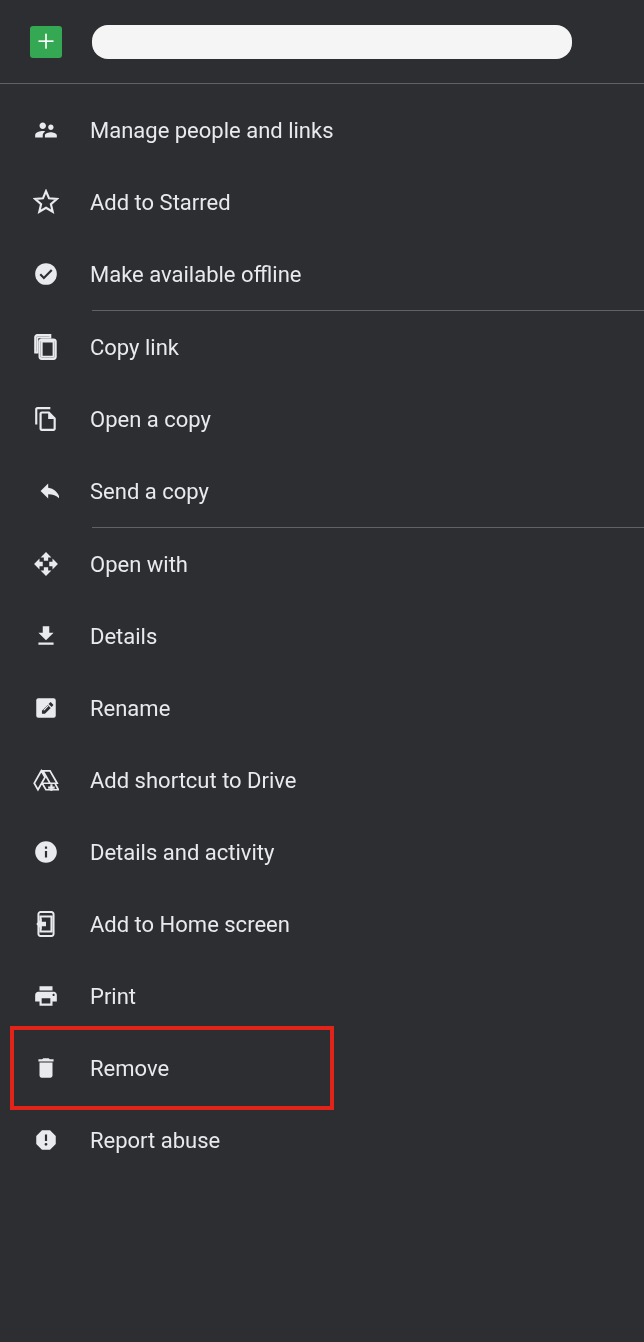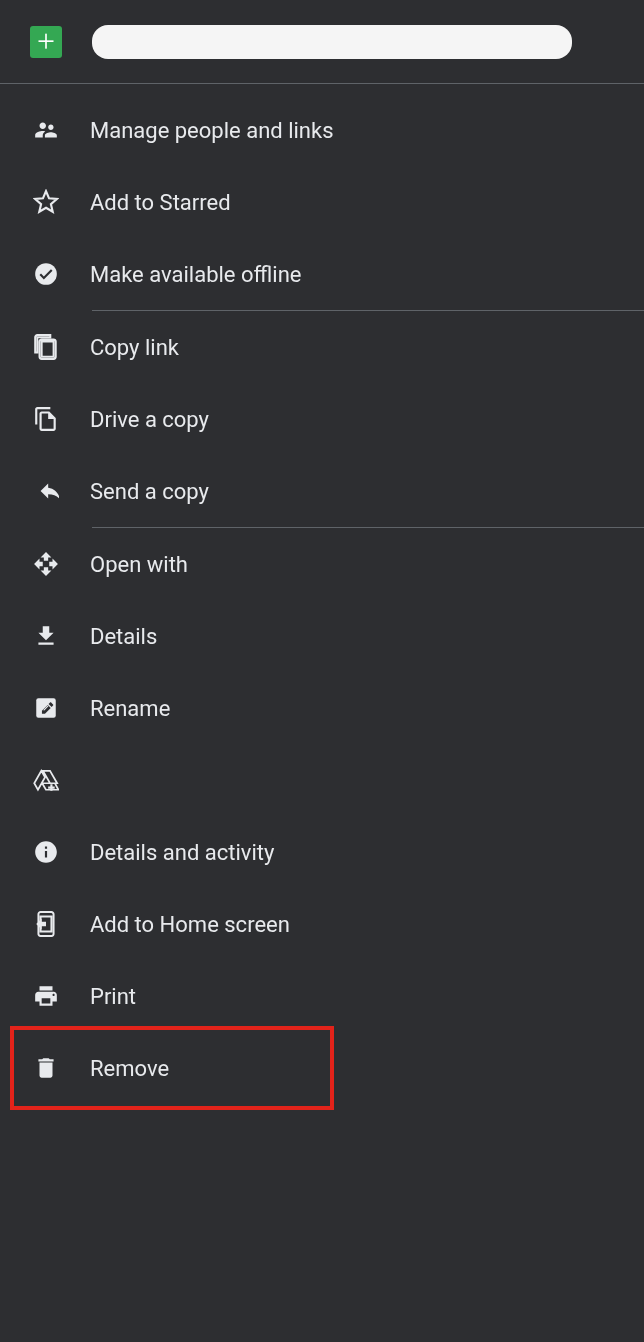--- a/index.html
+++ b/index.html
@@ -146,21 +146,21 @@
     </span>
     <span class="menu-item-label">Copy link</span>
   </div>
 
   <div class="menu-item">
     <span class="menu-item-icon">
       <svg viewBox="0 0 24 24">
           <path d="M16 1H4c-1.1 0-2 .9-2 2v14h2V3h12V1zm-1 4H8c-1.1 0-2 .9-2 2v14c0 1.1.9 2 2 2h11c1.1 0 2-.9 2-2V11l-6-6zm-7 16V7h6v5h5v9H8z"></path>
         </svg>
     </span>
-    <span class="menu-item-label">Drive a copy</span>
+    <span class="menu-item-label">Open a copy</span>
   </div>
 
   <div class="menu-item">
     <span class="menu-item-icon">
       <svg viewBox="0 0 24 24">
           <path d="M10 9V5l7 7-7 7v-4.1c-5 0-8.5 1.6-11 5.1 1-5 4-10 11-11z" transform="scale(-1,1) translate(-24,0)"></path>
         </svg>
     </span>
     <span class="menu-item-label">Send a copy</span>
   </div>
@@ -195,20 +195,21 @@
     <span class="menu-item-label">Rename</span>
   </div>
 
   <div class="menu-item">
     <span class="menu-item-icon">
       <svg viewBox="0 0 24 24">
           <path d="M7.71 3.5L1.15 15l3.42 5.99 6.56-11.49L7.71 3.5zm12.58 11.5H8.5l3.43 6h11.5l-3.14-6zM9.14 3.5l6.57 11.5h6.57L15.71 3.5H9.14z" fill="none" stroke="#e8eaed" stroke-width="1.6"></path>
           <path d="M18 18h2v2h-2v2h-2v-2h-2v-2h2v-2h2z" fill="#e8eaed"></path>
         </svg>
     </span>
+    <span class="menu-item-label">Add shortcut to Drive</span>
   </div>
 
 
   <div class="menu-item">
     <span class="menu-item-icon">
       <svg viewBox="0 0 24 24">
           <path d="M12 2C6.48 2 2 6.48 2 12s4.48 10 10 10 10-4.48 10-10S17.52 2 12 2zm1 15h-2v-6h2v6zm0-8h-2V7h2v2z"></path>
         </svg>
     </span>
     <span class="menu-item-label">Details and activity</span>
@@ -236,14 +237,22 @@
   <div class="menu-item highlighted">
     <div class="highlight-box"></div>
     <span class="menu-item-icon">
       <svg viewBox="0 0 24 24">
           <path d="M6 19c0 1.1.9 2 2 2h8c1.1 0 2-.9 2-2V7H6v12zM19 4h-3.5l-1-1h-5l-1 1H5v2h14V4z"></path>
         </svg>
     </span>
     <span class="menu-item-label">Remove</span>
   </div>
 
+  <div class="menu-item">
+    <span class="menu-item-icon">
+      <svg viewBox="0 0 24 24">
+          <path d="M15.73 3H8.27L3 8.27v7.46L8.27 21h7.46L21 15.73V8.27L15.73 3zM12 17.3c-.72 0-1.3-.58-1.3-1.3 0-.72.58-1.3 1.3-1.3.72 0 1.3.58 1.3 1.3 0 .72-.58 1.3-1.3 1.3zm1-4.3h-2V7h2v6z"></path>
+        </svg>
+    </span>
+    <span class="menu-item-label">Report abuse</span>
+  </div>
 
 </div>
 
 </body></html>

